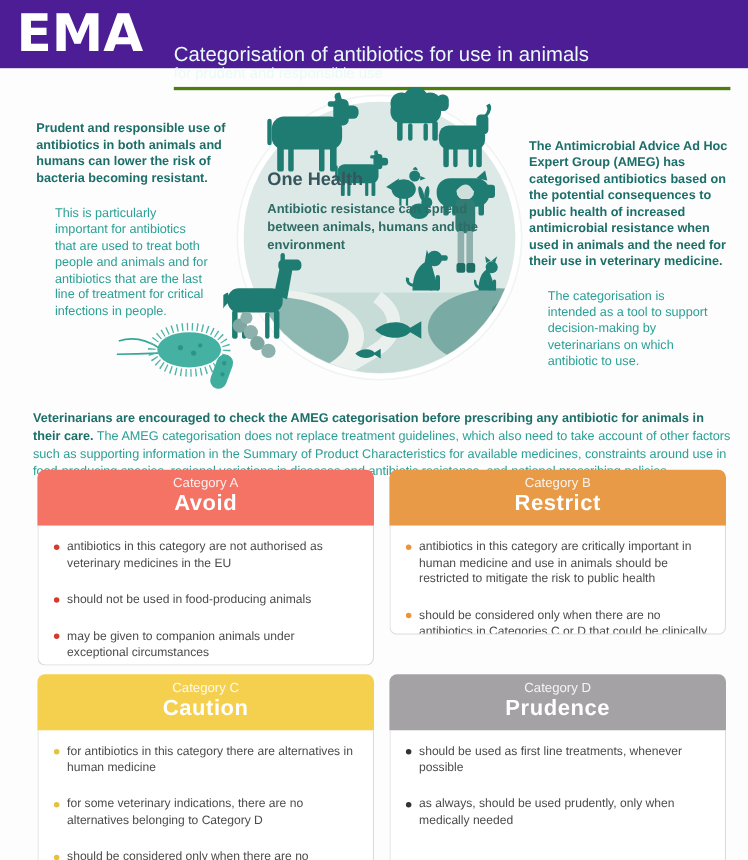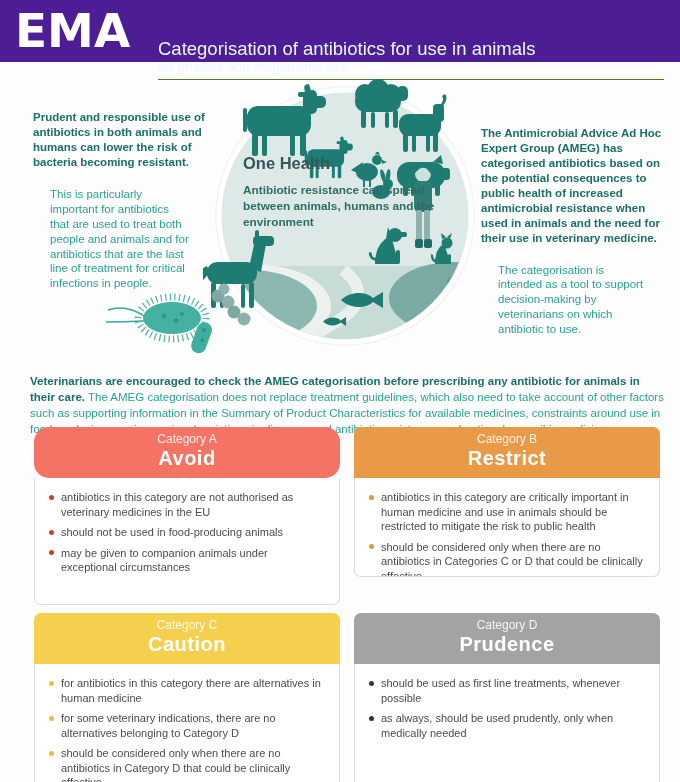--- a/index.html
+++ b/index.html
@@ -8,21 +8,21 @@
     background:#fdfdfd; font-family:"Liberation Sans", sans-serif;
   }
   
   .header { position:absolute; left:0; top:0; width:680px; height:62px; background:#4c1d95; }
   .logo {
     position:absolute; left:15px; top:0px; font-family:"DejaVu Sans", sans-serif;
     font-size:47px; font-weight:bold; color:#ffffff; letter-spacing:0px; line-height:62px;
   }
   .titleblock { position:absolute; left:158px; top:9px; width:506px;margin-top:29px; }
   .title { color:#e9faf7; font-size:18.5px; line-height:1.15; }
-  .subtitle { color:#e9faf7; font-size:13.5px; padding-bottom:5px; border-bottom:1px solid #4d7c0f; }
+  .subtitle { color:#e9faf7; font-size:13.5px; padding-bottom:5px; border-bottom:3px solid #4d7c0f; }
   
   .intro-left  { position:absolute; left:33px;  top:110px; width:174px; }
   .intro-right { position:absolute; left:481px; top:126px; width:184px; }
   .tbold { color:#1b6f68; font-weight:bold; font-size:11.5px; line-height:1.3; margin:0 0 12px 0; }
   .treg  { color:#2ba096; font-size:11.5px; line-height:1.3; margin:17px; }
   
   .onehealth-svg { position:absolute; left:203px; top:78px; }
   .bacteria-svg  { position:absolute; left:106px; top:276px; }
   .oh-text  { position:absolute; left:243px; top:154px; width:204px; text-align:left; }
   .oh-title { font-size:16.5px; font-weight:bold; color:#35565c; margin:0 0 10px 0; }
@@ -41,26 +41,26 @@
   .card-label  { font-size:12px; color:rgba(255,255,255,0.88); line-height:1.25; }
   .card-title  { font-size:20px; font-weight:bold; color:#ffffff; letter-spacing:0.5px; line-height:1.15; }
   .card-body {
     flex:1; background:#ffffff; border:1px solid #dcdcdc; border-top:none;
     border-radius:0 0 7px 7px; padding:12px 13px; overflow:hidden; box-sizing:border-box;
   }
   .card-body ul { list-style:none; margin:0; padding:0; }
   .card-body li {
     position:relative; padding-left:13px; font-size:11px; line-height:1.32; color:#4b4b4b;
   }
-  .card-body li + li { margin-top:6px; }
+  .card-body li + li { margin-top:19px; }
   .card-body li::before {
     content:""; position:absolute; left:1px; top:4.5px; width:5px; height:5px; border-radius:50%;
     background:#333;
   }
-  .card-a .card-header { background:#f47365;border-radius:15px; }
+  .card-a .card-header { background:#f47365; }
   .card-b .card-header { background:#e89a47; }
   .card-c .card-header { background:#f5d04e; }
   .card-d .card-header { background:#a5a2a5; }
   .card-a li::before { background:#d23b2e; }
   .card-b li::before { background:#e8943a; }
   .card-c li::before { background:#e3c23c; }
   .card-d li::before { background:#333333; }
 </style>
 </head>
 <body>

